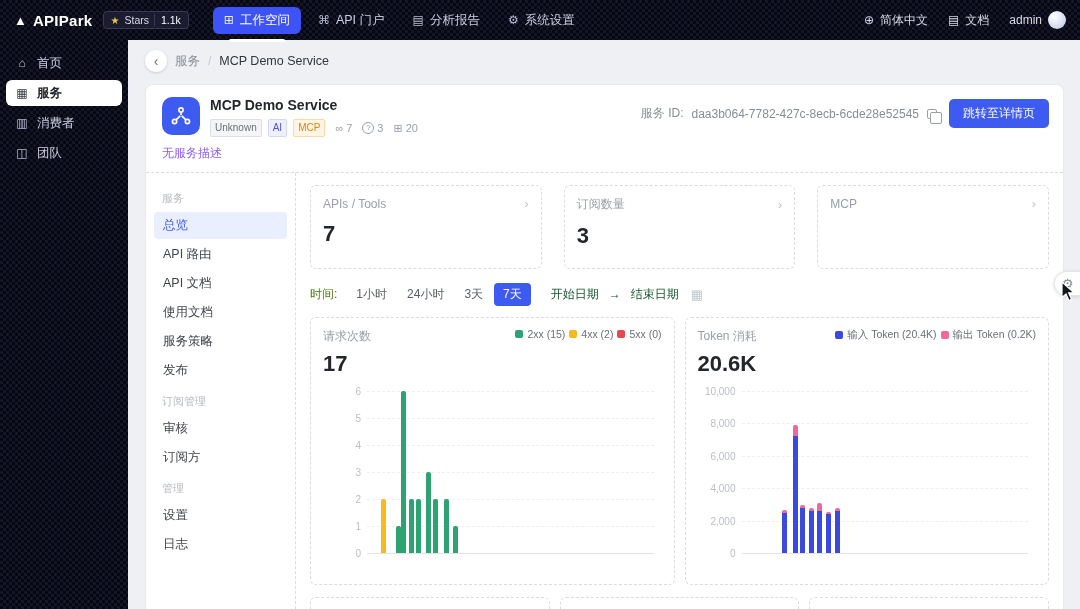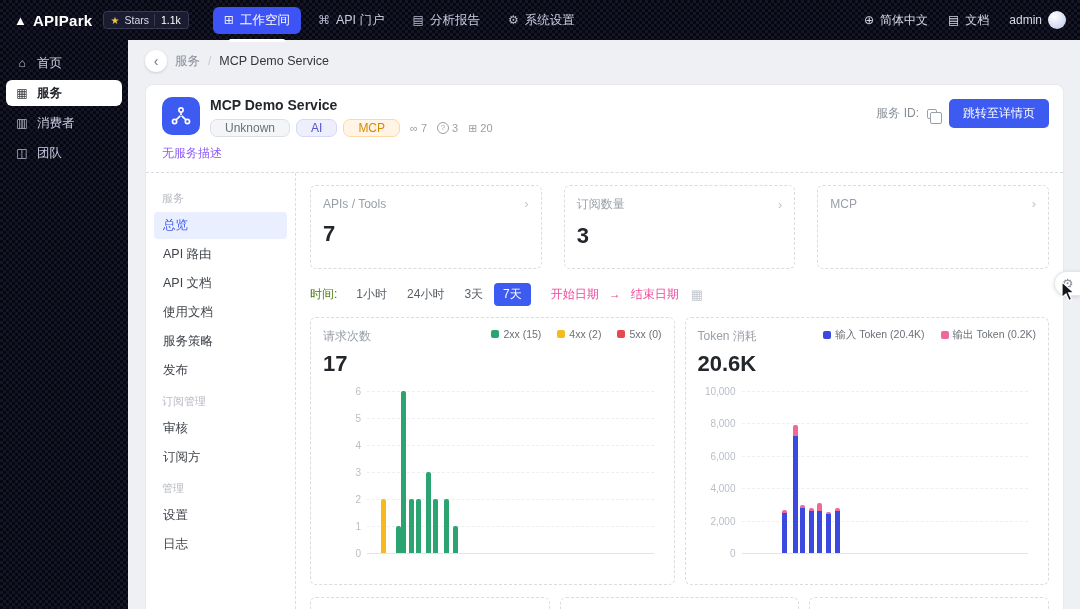--- a/index.html
+++ b/index.html
@@ -42,21 +42,21 @@
   .crumb-parent{font-size:12.5px;color:#8a8f99;cursor:pointer}
   .crumb-sep{color:#c5c9d0;font-size:12px}
   .crumb-cur{font-size:12.5px;color:#33373d}
   #panel{position:absolute;left:17px;top:44px;right:16px;bottom:0;background:#fff;border-radius:8px 8px 0 0;border:1px solid #e8eaee;border-bottom:none;display:flex;flex-direction:column;overflow:hidden}
   
   .svc-header{position:relative;padding:12px 16px 10px;border-bottom:1px dashed #d9dce2}
   .svc-row{display:flex;gap:10px;align-items:flex-start}
   .svc-ic{width:38px;height:38px;border-radius:10px;background:#3d5af1;display:flex;align-items:center;justify-content:center;flex:0 0 auto}
   .svc-name{font-size:14px;font-weight:700;color:#23262b}
   .svc-tags{display:flex;align-items:center;gap:6px;margin-top:6px}
-  .tag{font-size:12px;padding:1px 14px;border-radius:7px;border:1px solid transparent;line-height:14px}
+  .tag{font-size:10px;padding:1px 4px;border-radius:2px;border:1px solid transparent;line-height:14px}
   .tag-default{background:#f4f5f7;border-color:#dcdfe5;color:#6b7077}
   .tag-purple{background:#eeeffd;border-color:#d5d7fa;color:#5153d6}
   .tag-orange{background:#fff4e5;border-color:#ffd9a0;color:#d98a04}
   .cnt{display:flex;align-items:center;gap:3px;font-size:11px;color:#9aa0a8;margin-left:4px}
   .circ{width:12px;height:12px;border:1px solid #9aa0a8;border-radius:50%;font-size:8px;line-height:10px;text-align:center;display:inline-block}
   .svc-right{position:absolute;right:14px;top:14px;display:flex;align-items:center;gap:8px}
   .svc-id-label,.svc-id{font-size:12px;color:#878d96}
   .copy-ic{width:10px;height:10px;border:1px solid #9aa0a8;border-radius:2px;position:relative;display:inline-block;cursor:pointer;margin-right:4px}
   .copy-ic::before{content:'';position:absolute;left:2px;top:2px;width:10px;height:10px;border:1px solid #9aa0a8;background:#fff;border-radius:2px}
   .btn-primary{background:#3d5af1;color:#fff;border:none;border-radius:5px;padding:6px 14px;font-size:12px;cursor:pointer;font-family:inherit}
@@ -73,29 +73,29 @@
   .stat-card{flex:1;border:1px dashed #d9dce2;border-radius:6px;padding:10px 12px;height:84px;min-width:0}
   .stat-head{display:flex;justify-content:space-between;align-items:center;color:#9aa0a8;font-size:12px}
   .stat-chev{color:#c0c4cc;font-size:13px;cursor:pointer}
   .stat-val{font-size:22px;font-weight:700;color:#23262b;margin-top:10px}
   .mcp-btn{margin-top:12px;width:100%;height:26px;border:1px solid #49aa19;color:#49aa19;background:#fff;border-radius:5px;font-size:12px;cursor:pointer;font-family:inherit}
   
   .time-row{display:flex;align-items:center;gap:6px;margin-top:12px;height:26px}
   .time-label{font-size:12px;color:#4d7c0f;margin-right:4px}
   .chip{font-size:12px;color:#595f66;padding:3px 9px;border-radius:4px;cursor:pointer}
   .chip.active{background:#3d5af1;color:#fff}
-  .date-range{display:flex;gap:10px;align-items:center;color:#ec4899;font-size:12px;margin-left:14px;cursor:pointer}
+  .date-range{display:flex;gap:10px;align-items:center;color:#14532d;font-size:12px;margin-left:14px;cursor:pointer}
   .cal-ic{color:#c3c8cf;font-size:13px;margin-left:6px;cursor:pointer}
   
   .charts-row{display:flex;gap:10px;margin-top:10px}
   .chart-card{flex:1;border:1px dashed #d9dce2;border-radius:6px;padding:10px 12px;height:268px;min-width:0}
   .chart-head{display:flex;justify-content:space-between;align-items:flex-start}
   .chart-title{font-size:12px;color:#9aa0a8}
   .chart-total{font-size:22px;font-weight:700;color:#23262b;margin-top:6px}
-  .legend{display:flex;gap:16px;font-size:10.5px;color:#6b7077;align-items:center;flex-wrap:wrap;justify-content:flex-end}
+  .legend{display:flex;gap:4px;font-size:10.5px;color:#6b7077;align-items:center;flex-wrap:wrap;justify-content:flex-end}
   .legend.col{flex-direction:column;align-items:flex-end;gap:3px}
   .lg-item{display:flex;align-items:center;cursor:pointer}
   .sw{width:8px;height:8px;border-radius:2px;display:inline-block;margin-right:4px}
   .plot{position:relative;height:178px;margin-top:6px}
   .plot-area{position:absolute;left:44px;right:8px;top:8px;bottom:8px}
   .gridline{position:absolute;left:0;right:0;border-top:1px dashed #edeff3}
   .gridline.base{border-top:1px solid #e1e4e9}
   .ytick{position:absolute;left:-44px;width:38px;text-align:right;font-size:10px;color:#b9bec6;transform:translateY(-50%)}
   .bar{position:absolute;bottom:0;width:5px;display:flex;flex-direction:column;border-radius:2px 2px 0 0;overflow:hidden;cursor:pointer}
   .bar>div{width:100%}
@@ -214,20 +214,21 @@
               </span>
               <span class="cnt">
                 <span>⊞</span>
                 <span>20</span>
               </span>
             </div>
         </div>
       </div>
       <div class="svc-right">
         <span class="svc-id-label">服务 ID:</span>
+        <span class="svc-id">daa3b064-7782-427c-8ecb-6cde28e52545</span>
         <span class="copy-ic"></span>
         <button class="btn-primary">跳转至详情页</button>
       </div>
       <div class="svc-desc">无服务描述</div>
     </div>
 
     <div class="panel-body">
 
       <div class="menu">
           <div class="menu-sec">服务</div>

